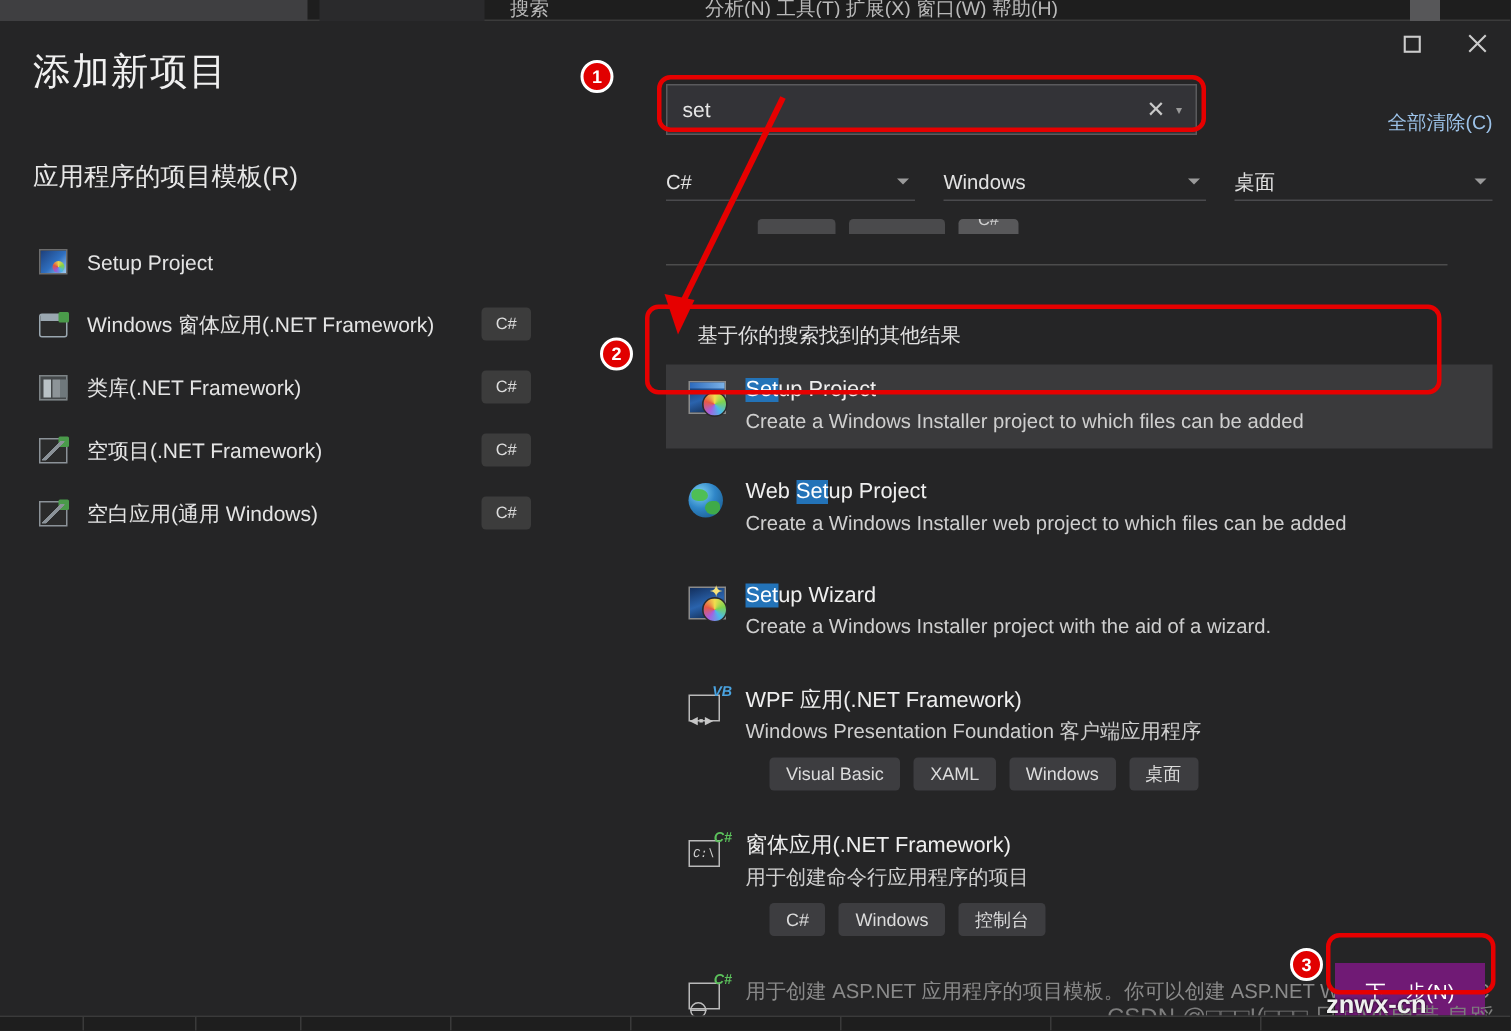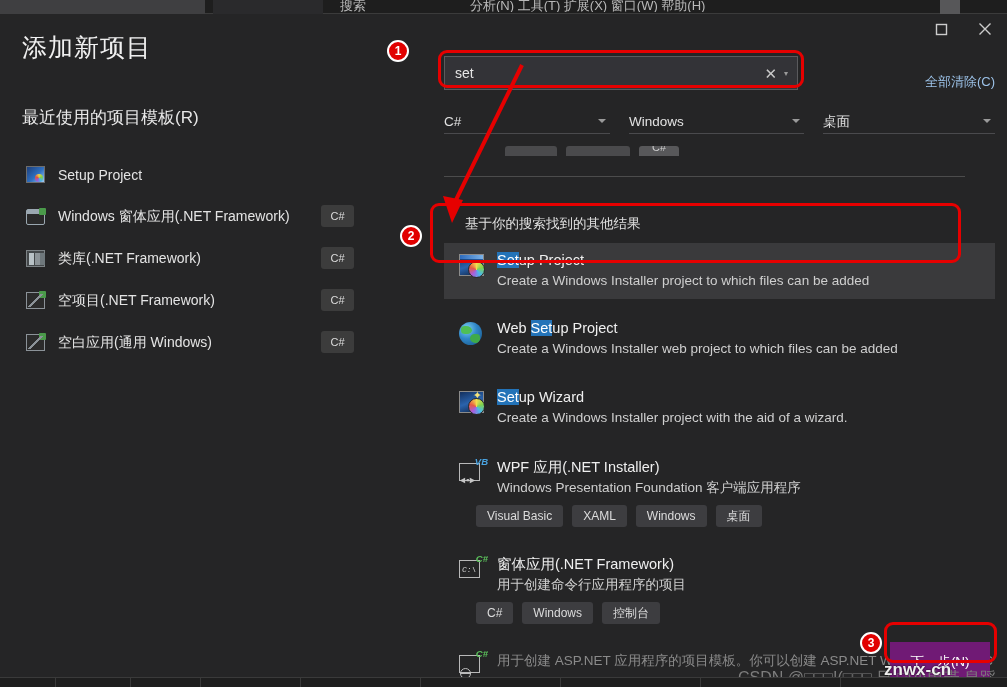--- a/index.html
+++ b/index.html
@@ -72,21 +72,21 @@
   .results-head{position:absolute;left:465px;top:201px;font-size:13.5px;color:#e0e0e0;}
 
   .results{position:absolute;left:444px;top:205px;width:551px;}
   .res-item{position:relative;padding:8px 0 6px 0;}
   .res-item.selected{background:#3a3a3c;}
   .res-icon{position:absolute;left:15px;top:11px;width:26px;height:24px;}
   .res-title{margin-left:53px;font-size:14.5px;color:#efefef;line-height:19px;white-space:nowrap;}
   .res-title .hl{background:#2373b8;color:#ffffff;}
   .res-desc{margin-left:53px;font-size:13.5px;color:#cfcfcf;line-height:21px;white-space:nowrap;}
   .res-desc.faded{color:#8a8a8a;}
-  .tags{margin-left:32px;margin-top:7px;display:flex;}
+  .tags{margin-left:69px;margin-top:7px;display:flex;}
   .tag{height:22px;padding:0 11px;background:#3d3d40;border-radius:3px;margin-right:9px;
        font-size:12px;color:#dcdcdc;display:flex;align-items:center;}
 
   
   .i-disc{position:absolute;left:0;top:0;width:25px;height:22px;background:linear-gradient(160deg,#13305e 0%,#2a63ad 50%,#0d1f3d 100%);border:1px solid #8b8b8b;}
   .i-disc:before{content:"";position:absolute;left:0;top:0;right:0;height:4px;background:linear-gradient(90deg,#2d6bbd,#7bb2e8);}
   .i-disc:after{content:"";position:absolute;right:-2px;bottom:-3px;width:15px;height:15px;border-radius:50%;
       background:conic-gradient(#f2de4e,#7ed24e,#4ab9ec,#a85ee0,#e85a42,#f2de4e);border:1px solid #2a2a2a;}
   .i-globe{position:absolute;left:0;top:0;width:23px;height:23px;border-radius:50%;
       background:radial-gradient(circle at 34% 30%,#7fd2f2 0%,#2f86c8 45%,#15507e 100%);overflow:hidden;}
@@ -142,21 +142,21 @@
         </svg>
     </div>
     <div class="winbtn">
       <svg width="14" height="14" viewBox="0 0 14 14">
           <path d="M1.5 1.5 L12.5 12.5 M12.5 1.5 L1.5 12.5" stroke="#cccccc" stroke-width="1.4" fill="none"></path>
         </svg>
     </div>
   </div>
 
   <div class="dlg-title">添加新项目</div>
-  <div class="recent-head">最近使用的项目模板(R)</div>
+  <div class="recent-head">应用程序的项目模板(R)</div>
 
   <div class="recent-list">
 
     <div class="recent-item">
       <span class="ricon">
           <i class="ic-setup"></i>
         </span>
       <span class="rlabel">Setup Project</span>
     </div>
 
@@ -260,21 +260,21 @@
       <div class="res-title"><span class="hl">Set</span><span>up Wizard</span></div>
       <div class="res-desc">Create a Windows Installer project with the aid of a wizard.</div>
     </div>
 
     <div class="res-item" style="margin-top:14px;">
       <span class="res-icon">
         <i class="i-frame"></i>
           <i class="i-badge vb">VB</i>
           <i class="i-arrows">◄▪►</i>
       </span>
-      <div class="res-title">WPF 应用(.NET Installer)</div>
+      <div class="res-title">WPF 应用(.NET Framework)</div>
       <div class="res-desc">Windows Presentation Foundation 客户端应用程序</div>
       <div class="tags">
         <span class="tag">Visual Basic</span>
         <span class="tag">XAML</span>
         <span class="tag">Windows</span>
         <span class="tag">桌面</span>
       </div>
     </div>
 
     <div class="res-item" style="margin-top:14px;">

